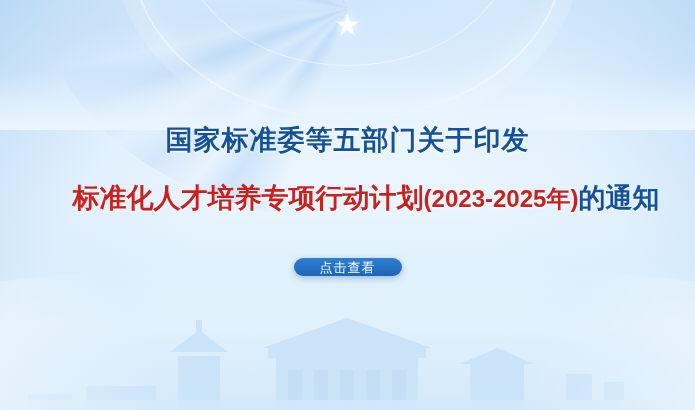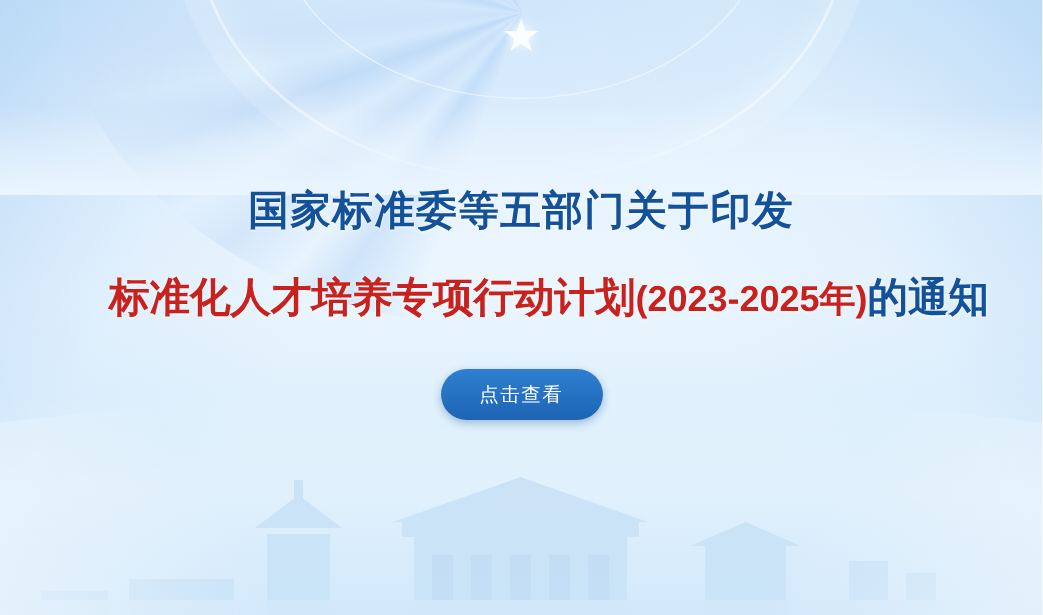--- a/index.html
+++ b/index.html
@@ -136,23 +136,23 @@
     letter-spacing: 0px;
     white-space: nowrap;
     text-shadow: 0 1px 2px rgba(255,255,255,0.9);
     margin-left: 37px;
   }
   .title-line2 .hl { color: #c9211e; }
   .title-line2 .yr { color: #c9211e; font-size: 24px; }
   .title-line2 .tail { color: #14519b; }
 
   .cta {
-    margin-top: 30px;
+    margin-top: 42px;
     width: 108px;
-    height: 34px;
+    height: 18px;
     border: none;
     border-radius: 17px;
     background: linear-gradient(180deg, #2f7fd0 0%, #1d64b4 100%);
     color: #ffffff;
     font-size: 13px;
     letter-spacing: 1px;
     font-family: "Liberation Sans", sans-serif;
     cursor: pointer;
     box-shadow: 0 2px 6px rgba(21,78,145,0.35);
   }

